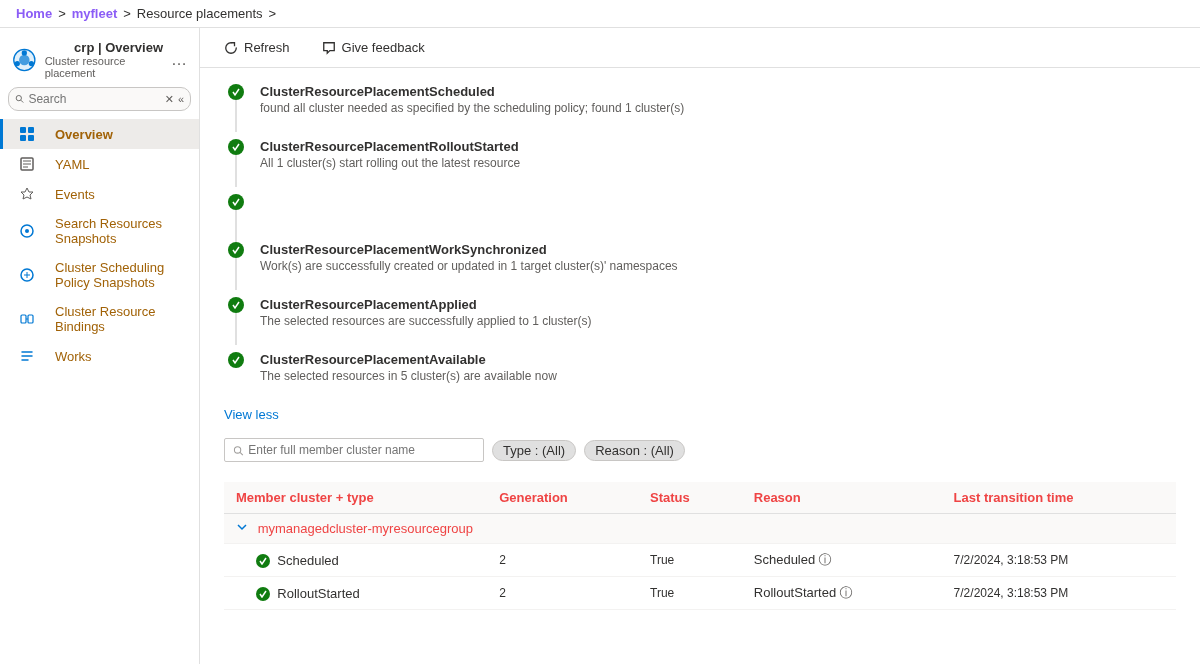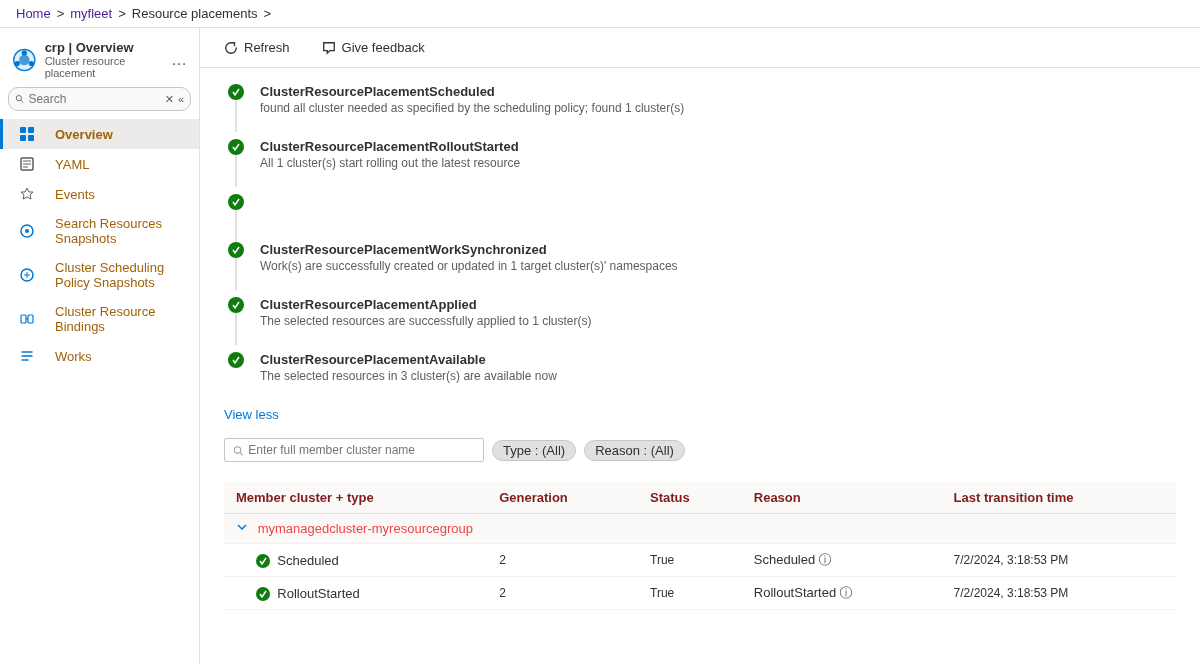--- a/index.html
+++ b/index.html
@@ -1,21 +1,21 @@
 <!DOCTYPE html>
 <html><head>
   <meta charset="utf-8">
   <style>
     * { box-sizing: border-box; margin: 0; padding: 0; font-family: 'Segoe UI', Arial, sans-serif; font-size: 13px; }
     body { background: #f3f2f1; display: flex; flex-direction: column; height: 664px; overflow: hidden; }
     
     
     .breadcrumb { background: #fff; padding: 6px 16px; display: flex; align-items: center; gap: 6px; font-size: 12px; color: #0078d4; border-bottom: 1px solid #e0e0e0; }
     .breadcrumb span { color: #323130; }
-    .breadcrumb a { color: #4c1d95; text-decoration: none; }
+    .breadcrumb a { color: #8b5cf6; text-decoration: none; font-weight: bold; }
     .breadcrumb-sep { color: #605e5c; }
     
     
     .app-container { display: flex; flex: 1; overflow: hidden; }
     
     
     .sidebar { width: 200px; background: #fff; border-right: 1px solid #e0e0e0; display: flex; flex-direction: column; overflow-y: auto; }
     .sidebar-header { padding: 12px 12px 8px; display: flex; align-items: center; gap: 8px; }
     .sidebar-icon { width: 28px; height: 28px; }
     .sidebar-more { margin-left: auto; color: #605e5c; cursor: pointer; font-size: 16px; }
@@ -52,21 +52,21 @@
     
     .filter-bar { display: flex; align-items: center; gap: 8px; margin-bottom: 12px; padding: 0 0 8px; }
     .filter-search { display: flex; align-items: flex-end; border: 1px solid #c8c6c4; border-radius: 2px; padding: 4px 8px; gap: 4px; width: 260px; }
     .filter-search input { border: none; outline: none; font-size: 12px; color: #a19f9d; width: 100%; }
     .filter-tag { background: #e0e0e0; border: 1px solid #c8c6c4; border-radius: 12px; padding: 2px 10px; font-size: 12px; color: #323130; cursor: pointer; display: flex; align-items: center; gap: 4px; }
     
     
     .table-section { padding: 0; }
     .table-container { overflow-x: auto; }
     table { width: 100%; border-collapse: collapse; }
-    th { padding: 8px 12px; text-align: left; font-weight: 600; color: #7f1d1d; border-bottom: 1px solid #e0e0e0; font-size: 12px; background: #faf9f8; }
+    th { padding: 8px 12px; text-align: left; font-weight: 600; color: #ef4444; border-bottom: 1px solid #e0e0e0; font-size: 12px; background: #faf9f8; }
     td { padding: 7px 12px; color: #323130; border-bottom: 1px solid #f3f2f1; font-size: 12px; }
     .cluster-group td { background: #faf9f8; font-weight: 500; }
     .cluster-name { color: #ef4444; cursor: pointer; }
     .status-icon { width: 14px; height: 14px; border-radius: 50%; background: #107c10; display: inline-flex; align-items: center; justify-content: center; margin-right: 4px; }
     .status-icon svg { width: 8px; height: 8px; fill: white; }
     .info-icon { color: #605e5c; cursor: pointer; }
     .expand-icon { color: #0078d4; margin-right: 6px; cursor: pointer; }
   </style>
 </head>
 <body>
@@ -88,21 +88,21 @@
     <div class="sidebar-header">
 
       <svg class="sidebar-icon" viewBox="0 0 28 28" xmlns="http://www.w3.org/2000/svg">
         <circle cx="14" cy="14" r="12" fill="#e0f0fb" stroke="#0078d4" stroke-width="1.5"></circle>
         <circle cx="14" cy="14" r="6" fill="#0078d4" opacity="0.7"></circle>
         <circle cx="14" cy="6" r="3" fill="#0078d4"></circle>
         <circle cx="22" cy="18" r="3" fill="#0078d4"></circle>
         <circle cx="6" cy="18" r="3" fill="#0078d4"></circle>
       </svg>
       <div>
-        <div style="font-size:13px;font-weight:600;color:#323130;">crp | Overview</div>
+        <div style="font-size:13px;font-weight:600;color:#323130;text-align:right;">crp | Overview</div>
         <div style="font-size:11px;color:#605e5c;">Cluster resource placement</div>
       </div>
       <span class="sidebar-more">…</span>
     </div>
 
     <div class="search-box">
       <svg width="12" height="12" viewBox="0 0 16 16" fill="#605e5c">
           <circle cx="6.5" cy="6.5" r="4.5" stroke="#605e5c" stroke-width="1.5" fill="none"></circle>
           <line x1="10" y1="10" x2="14" y2="14" stroke="#605e5c" stroke-width="1.5"></line>
         </svg>
@@ -276,21 +276,21 @@
     <div class="timeline-line-container">
       <div class="timeline-dot">
         <svg viewBox="0 0 10 10" fill="white">
                     <polyline points="2,5 4,8 8,2" stroke="white" stroke-width="1.5" fill="none"></polyline>
                   </svg>
       </div>
 
     </div>
     <div class="timeline-content">
       <div class="timeline-title">ClusterResourcePlacementAvailable</div>
-      <div class="timeline-desc">The selected resources in 3 cluster(s) are available now</div>
+      <div class="timeline-desc">The selected resources in 5 cluster(s) are available now</div>
     </div>
   </div>
           </div>
       </div>
 
       
       <a class="view-less" href="#">View less</a>
 
       
       <div class="filter-bar">

